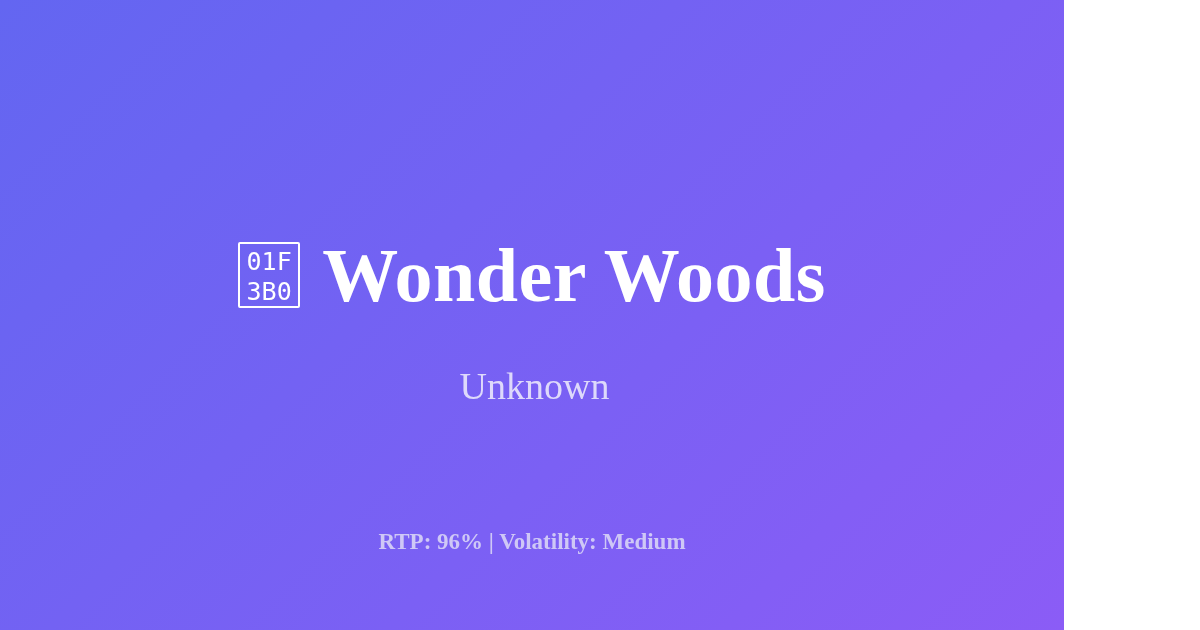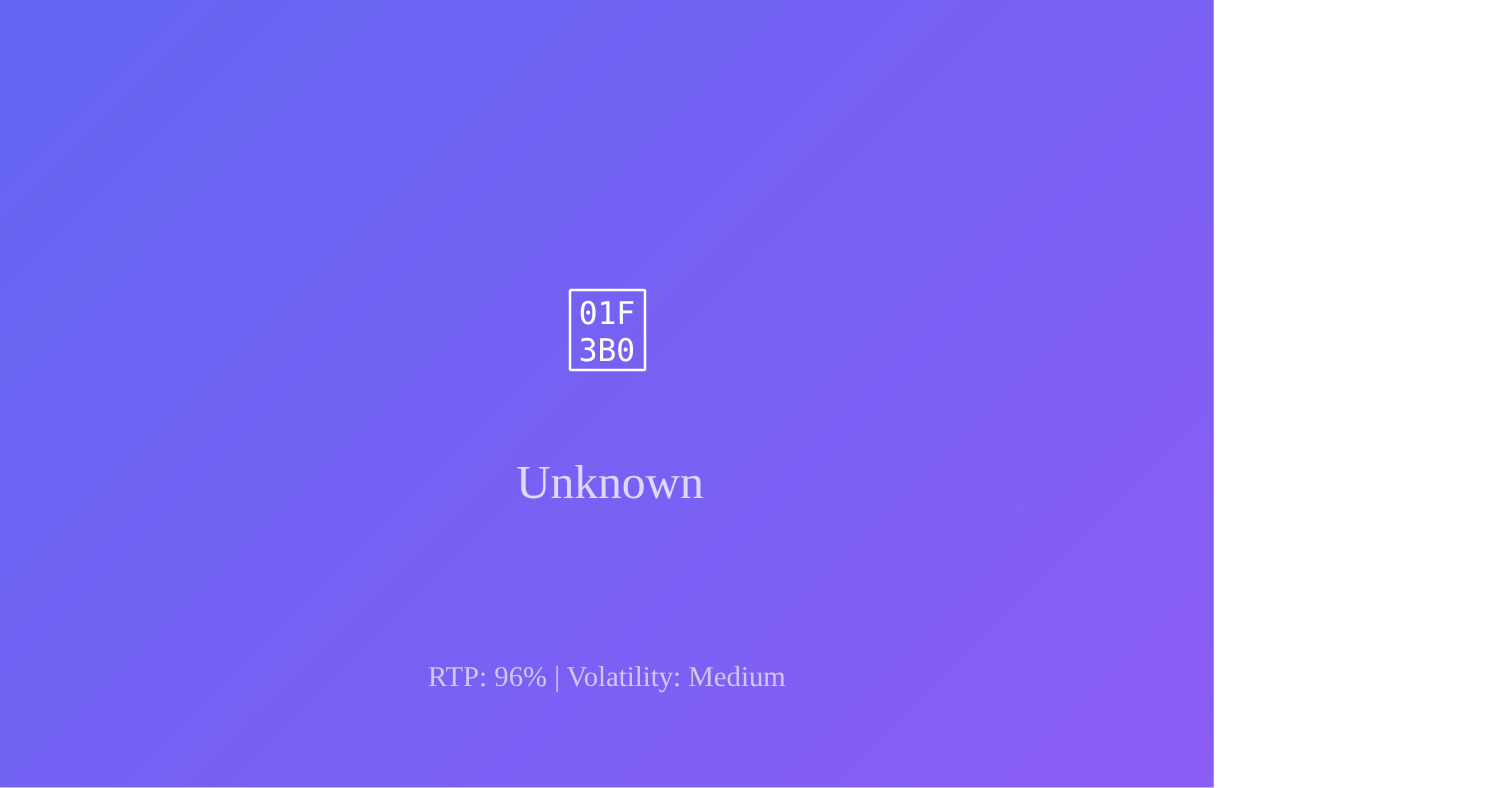--- a/index.html
+++ b/index.html
@@ -7,21 +7,21 @@
     padding: 0;
   }
   body {
     width: 1200px;
     height: 630px;
     overflow: hidden;
     font-family: "Liberation Serif", serif;
   }
   .card {
     position: relative;
-    width: 971px;
+    width: 1064px;
     height: 630px;
     box-sizing: border-box;
     background: linear-gradient(135deg, #6366f1 0%, #8b5cf6 100%);
     display: flex;
     flex-direction: column;
     align-items: center;
   }
   .title-row {
     position: absolute;
     top: 231px;
@@ -69,31 +69,32 @@
     line-height: 48px;
   }
   .meta {
     position: absolute;
     top: 526px;
     left: 0;
     right: 0;
     text-align: center;
     color: #cfc8f6;
     font-size: 23px;
-    font-weight: 400;
+    font-weight: 700;
     line-height: 32px;
   }
 </style>
 </head>
 <body>
 
 <div class="card">
 
   <div class="title-row">
     <span class="tofu"><span>01F</span>
 <span>3B0</span></span>
+    <span class="title">Wonder Woods</span>
   </div>
 
   <div class="subtitle">Unknown</div>
 
   <div class="meta">RTP: 96% | Volatility: Medium</div>
 
 </div>
 
 </body></html>

